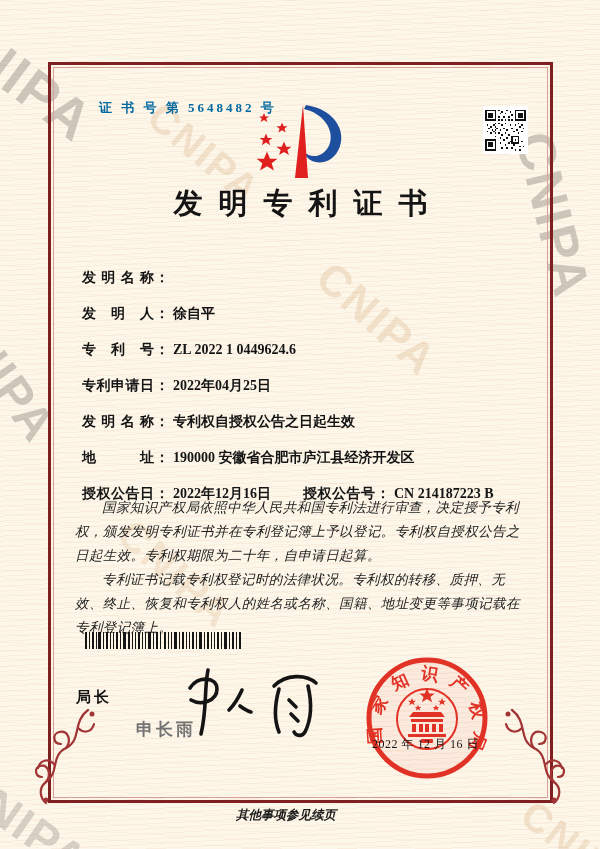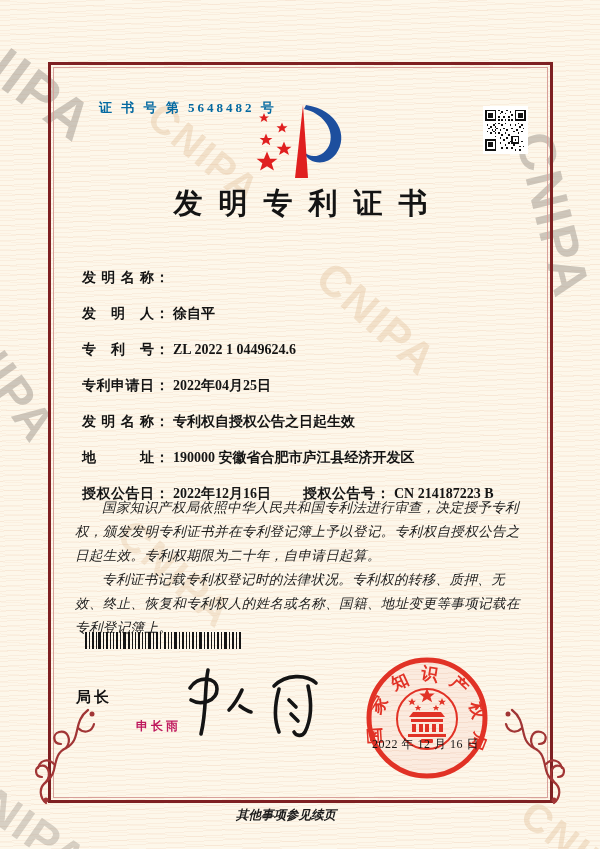--- a/index.html
+++ b/index.html
@@ -25,21 +25,21 @@
         color:#141414;line-height:15px;}
   .flabel{display:inline-block;width:72px;text-align:justify;text-align-last:justify;text-justify:inter-character;}
   .fcolon{margin:0 4px 0 1px;}
   .fvalue{flex:0 1 auto;}
   .fvalue-fixed{display:inline-block;width:130px;}
   .legal{left:75px;top:496px;width:452px;font-size:13.5px;line-height:24px;font-style:italic;
          color:#1c1c1c;letter-spacing:0.4px;}
   .legal p{margin:0;text-indent:2em;}
   .barcode{left:85px;top:632px;width:156px;height:17px;}
   .officer-title{left:76px;top:688px;font-size:15px;font-weight:700;letter-spacing:3px;color:#141414;font-family:"Liberation Sans",sans-serif;}
-  .officer-name{left:88px;top:718px;font-size:12px;font-weight:700;letter-spacing:3px;color:#be185d;font-family:"Liberation Sans",sans-serif;padding-left:48px;}
+  .officer-name{left:88px;top:718px;font-size:17px;font-weight:700;letter-spacing:3px;color:#737373;font-family:"Liberation Sans",sans-serif;padding-left:48px;}
   .signature{left:178px;top:662px;width:150px;height:88px;z-index:4;}
   .seal{left:361px;top:652px;width:132px;height:132px;z-index:3;opacity:0.95;}
   .seal-date{left:372px;top:736px;font-size:12px;font-weight:400;letter-spacing:0.5px;color:#161616;z-index:5;}
   .page-num{left:48px;top:779px;width:505px;text-align:center;font-size:11.5px;color:#222;}
   .note{left:0;top:807px;width:600px;text-align:center;font-size:12.5px;font-style:italic;
         font-weight:700;color:#1c1c1c;transform:translateX(-14px);}
   .corner{left:32px;top:706px;width:70px;height:100px;z-index:4;}
   .corner-r{left:498px;top:706px;width:70px;height:100px;z-index:4;transform:scaleX(-1);}
   .qr{left:483px;top:106px;width:45px;height:48px;background:#fff;padding:2px;box-sizing:border-box;}
   svg{display:block;}

